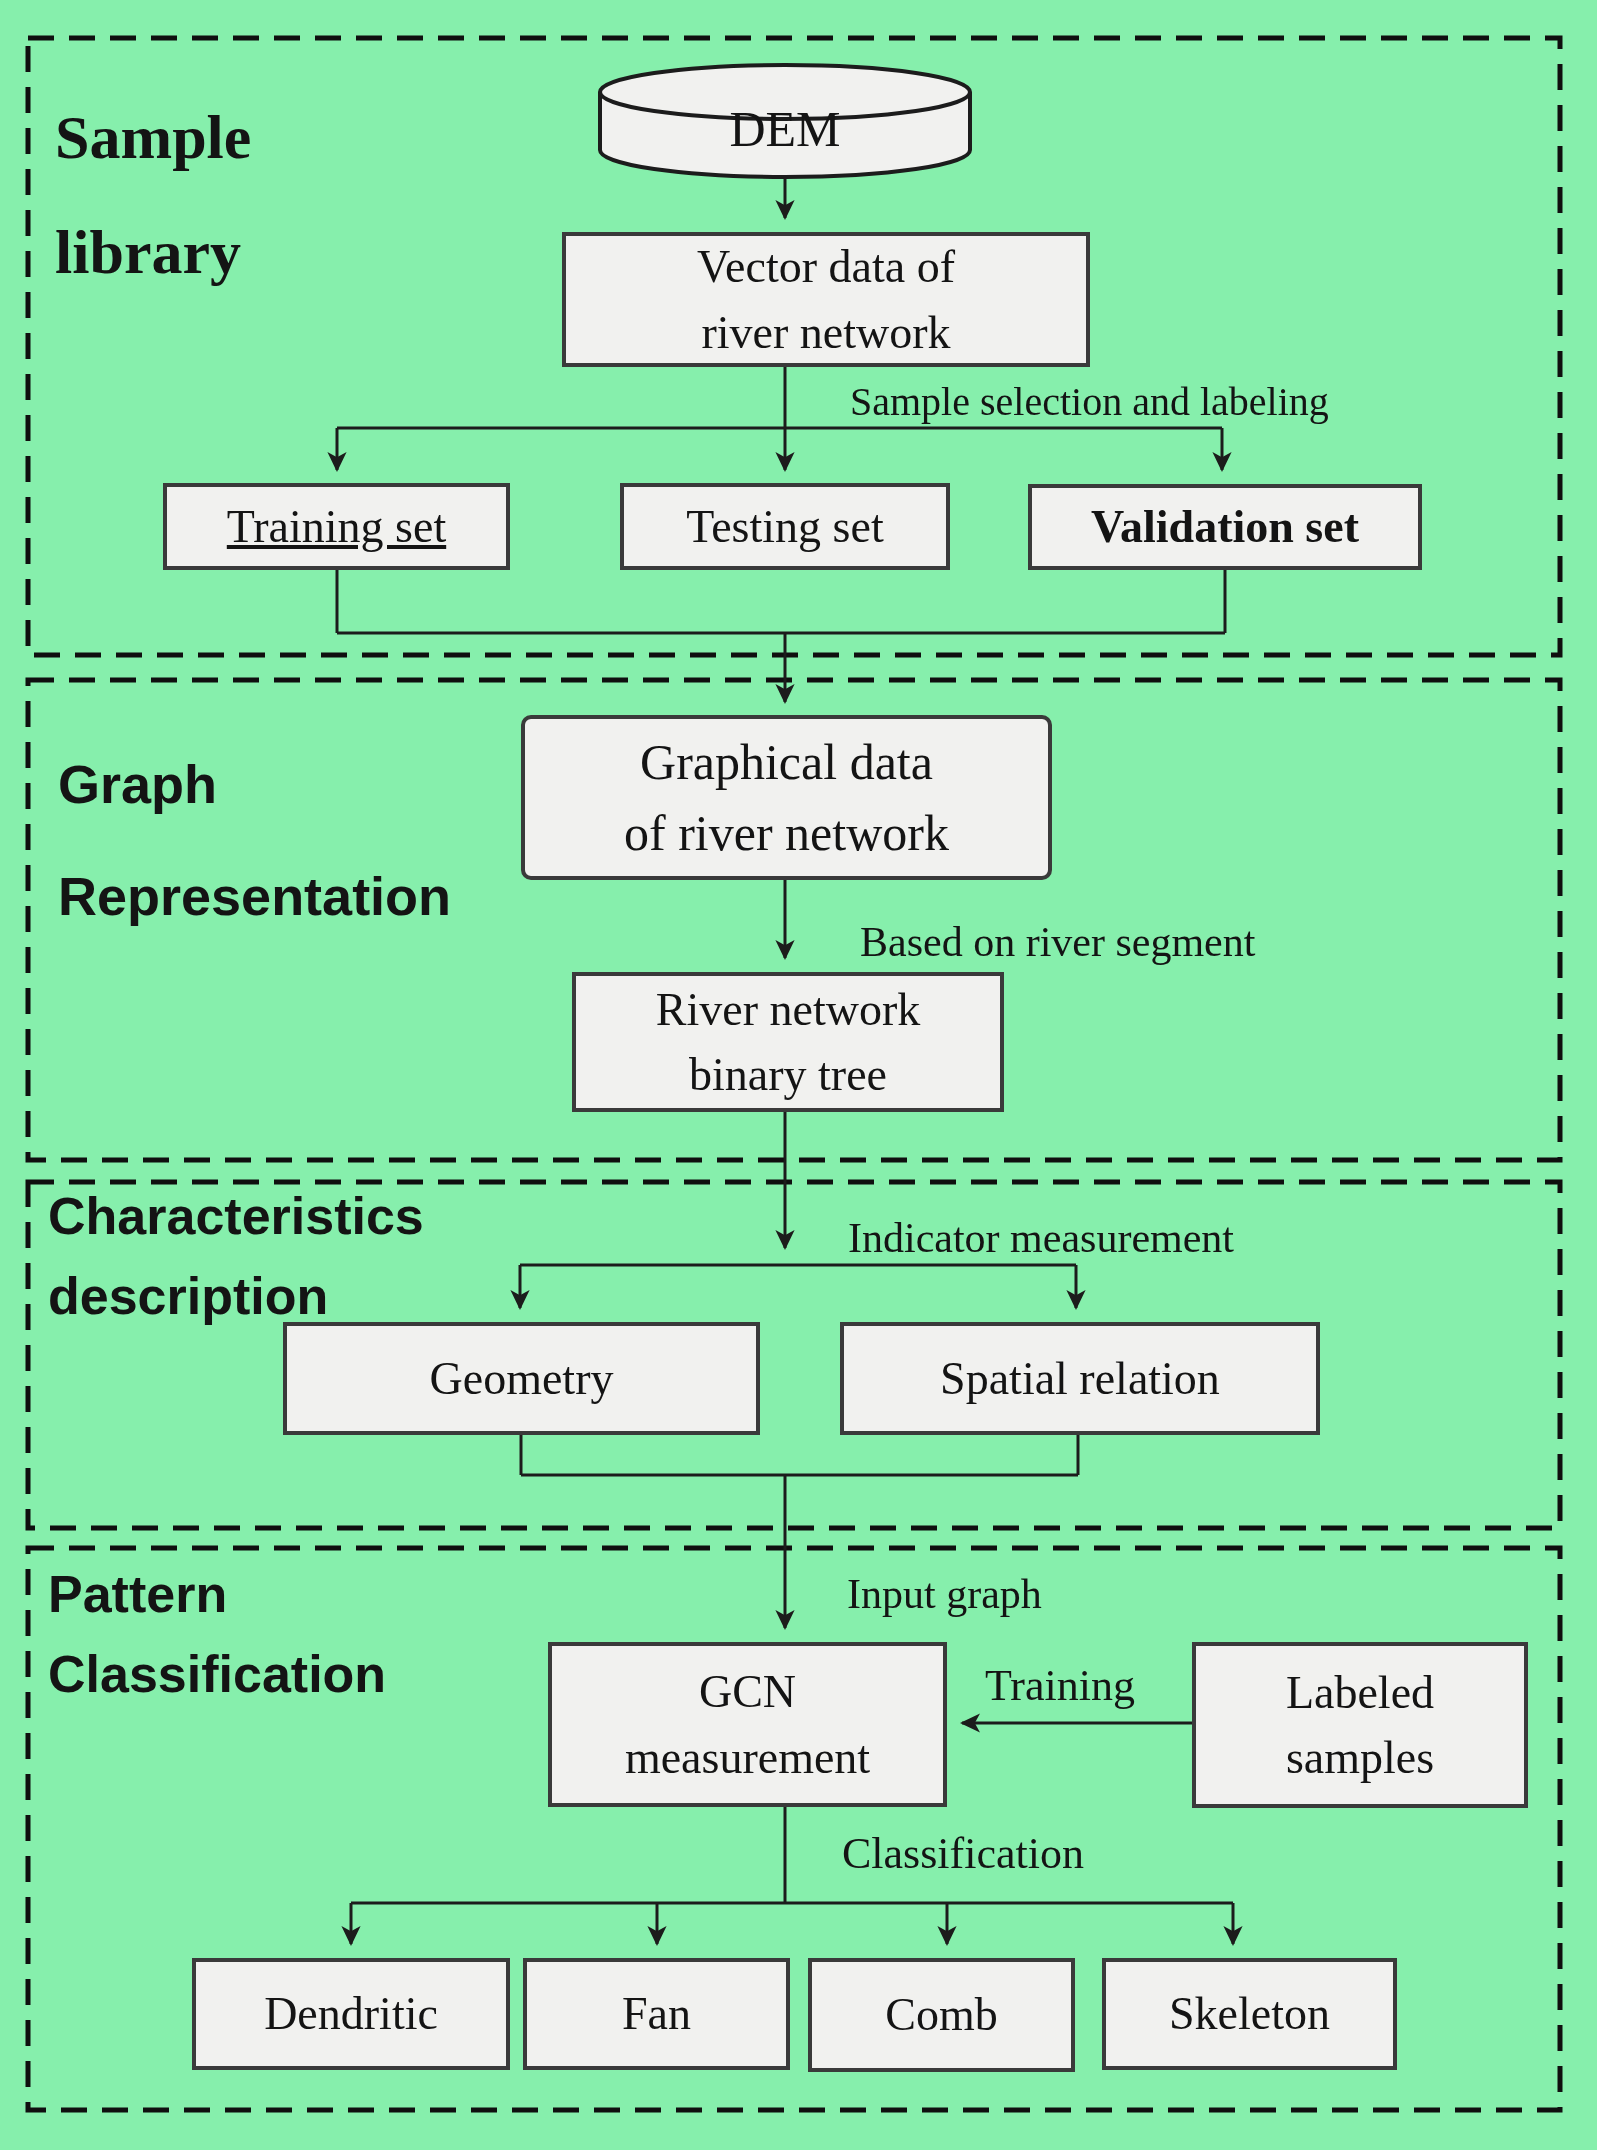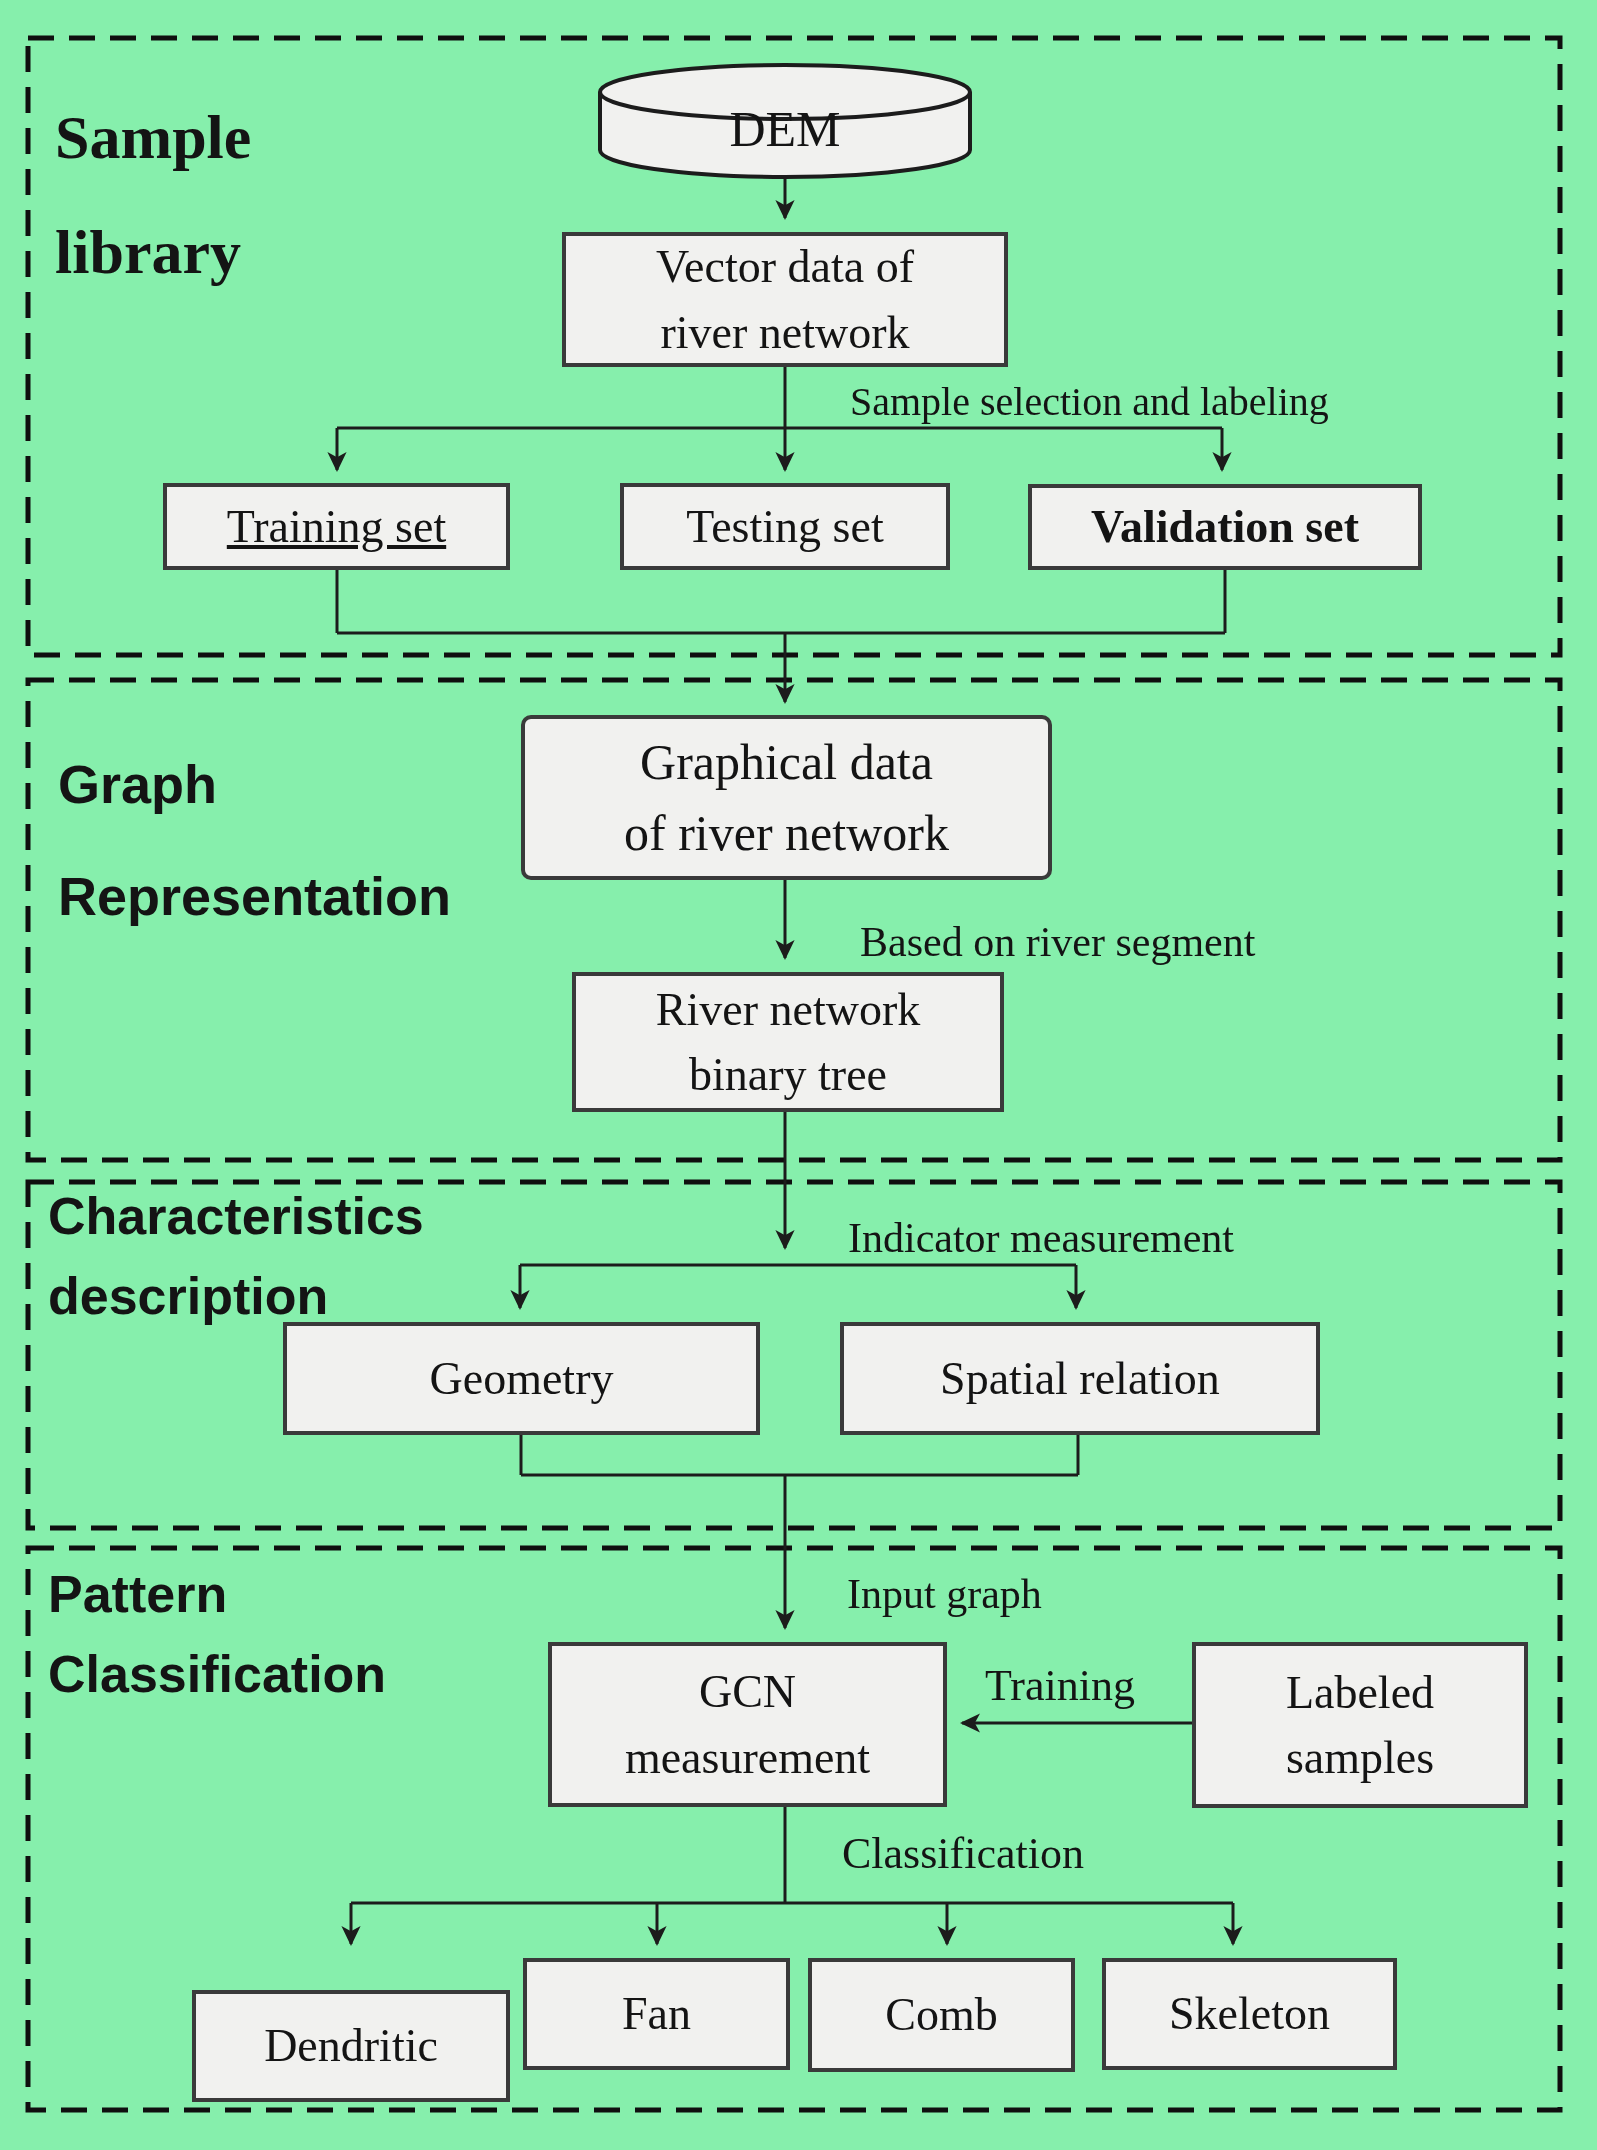--- a/index.html
+++ b/index.html
@@ -43,31 +43,31 @@
     position:absolute;
     left:600px;top:100px;width:370px;
     text-align:center;font-size:50px;z-index:3;
   }
   
   #t-s1{left:55px;top:80px;font-family:"Liberation Serif",serif;font-size:62px;line-height:115px;}
   #t-s2{left:58px;top:728px;font-size:54px;line-height:112px;}
   #t-s3{left:48px;top:1176px;font-size:52px;line-height:80px;}
   #t-s4{left:48px;top:1554px;font-size:52px;line-height:80px;}
 
-  #n-vector{left:562px;top:232px;width:446px;height:135px;}
+  #n-vector{left:562px;top:232px;width:528px;height:135px;}
   #n-training{left:163px;top:483px;width:347px;height:87px;text-decoration:underline;}
   #n-testing{left:620px;top:483px;width:330px;height:87px;}
   #n-validation{left:1028px;top:484px;width:394px;height:86px;font-weight:bold;}
   #n-graphical{left:521px;top:715px;width:531px;height:165px;font-size:50px;border-radius:10px;}
   #n-binarytree{left:572px;top:972px;width:432px;height:140px;}
   #n-geometry{left:283px;top:1322px;width:477px;height:113px;}
   #n-spatial{left:840px;top:1322px;width:480px;height:113px;}
   #n-gcn{left:548px;top:1642px;width:399px;height:165px;}
   #n-labeled{left:1192px;top:1642px;width:336px;height:166px;}
-  #n-dendritic{left:192px;top:1958px;width:318px;height:112px;margin-top:32px;}
+  #n-dendritic{left:192px;top:1958px;width:318px;height:112px;}
   #n-fan{left:523px;top:1958px;width:267px;height:112px;}
   #n-comb{left:808px;top:1958px;width:267px;height:114px;}
   #n-skeleton{left:1102px;top:1958px;width:295px;height:112px;}
 
   #l-sampleselection{left:830px;top:378px;}
   #l-basedon{left:840px;top:918px;font-size:42px;}
   #l-indicator{left:828px;top:1214px;font-size:42px;}
   #l-inputgraph{left:827px;top:1570px;font-size:42px;}
   #l-training{left:965px;top:1660px;font-size:44px;}
   #l-classification{left:822px;top:1828px;font-size:44px;}

